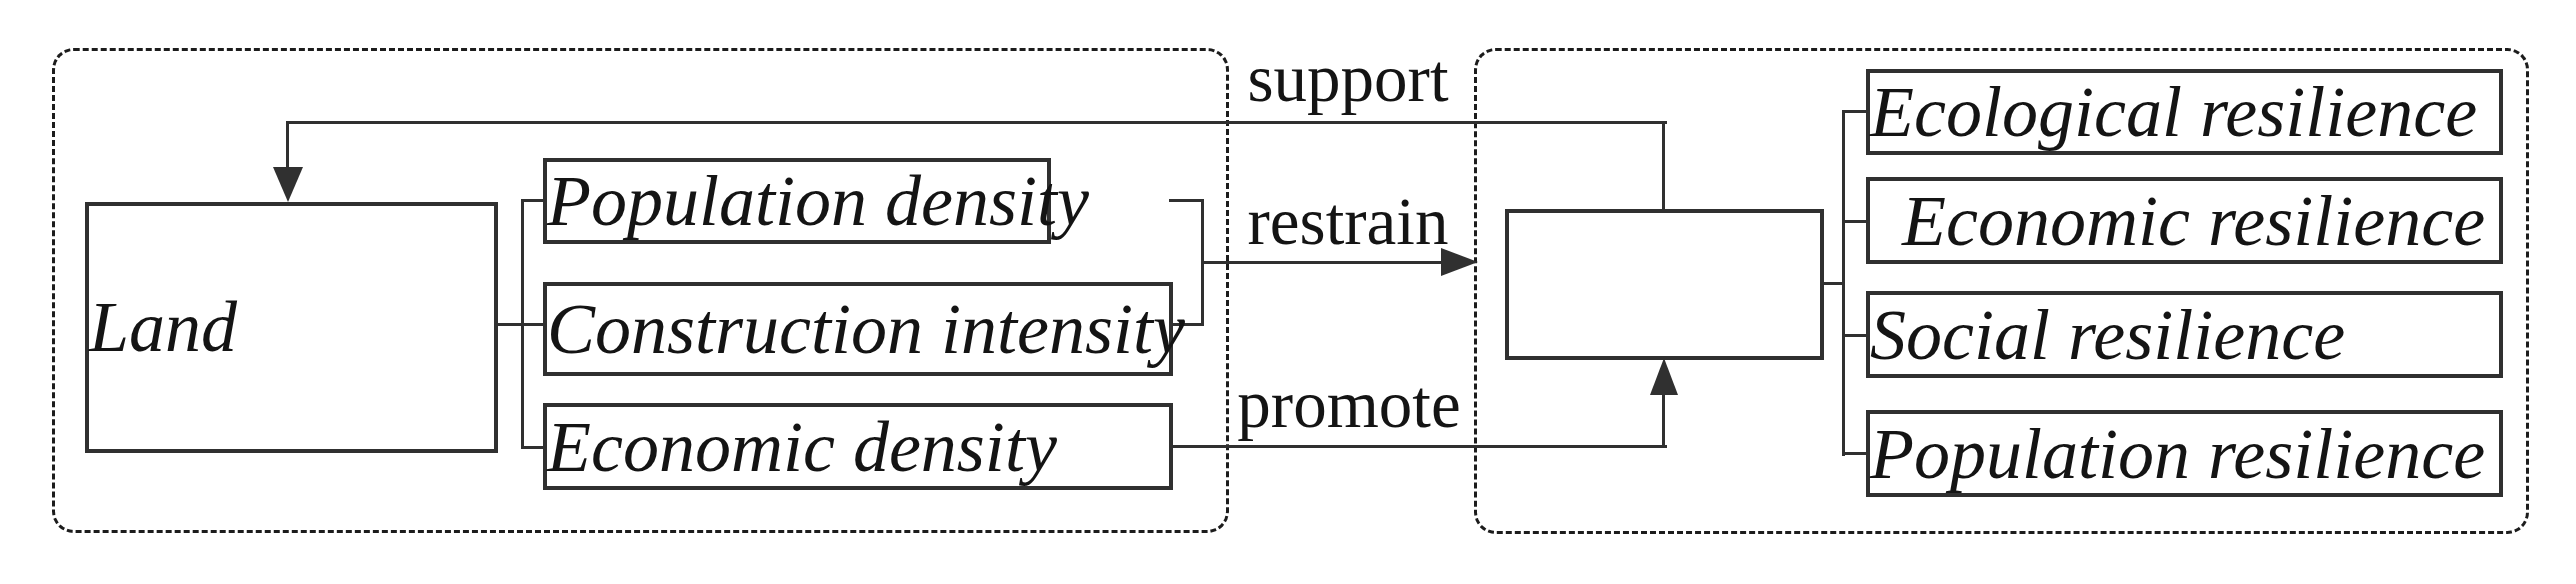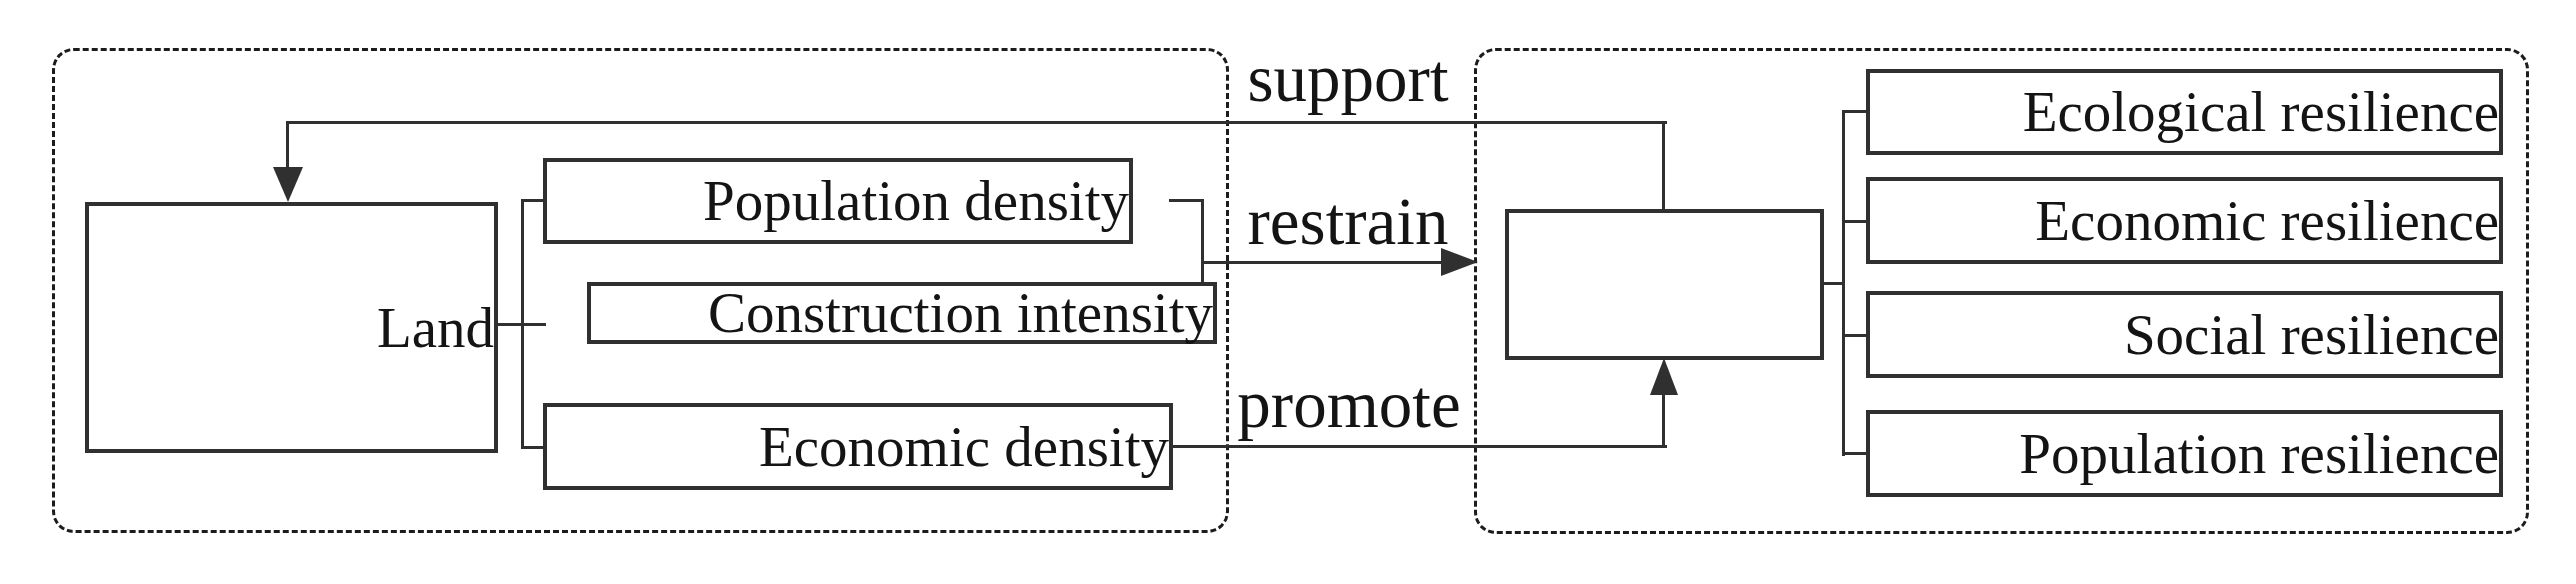--- a/index.html
+++ b/index.html
@@ -19,27 +19,28 @@
     background:transparent;
   }
 
   
   .node{
     position:absolute;
     border:4.2px solid var(--line);
     background:var(--bg);
     display:flex;
     flex-direction:column;
-    align-items:flex-end;
+    align-items:flex-start;
     justify-content:center;
-    font-size:57px;
+    font-size:72px;
     line-height:86px;
     text-align:center;
     white-space:nowrap;
     z-index:3;
+    font-style:italic;
   }
   .node.multi{line-height:83px;}
   .node.urban{line-height:73px;}
 
   
   .ln{position:absolute;background:var(--line);z-index:1;}
 
   
   .ah{position:absolute;width:0;height:0;z-index:2;}
   .ah.down{border-left:15px solid transparent;border-right:15px solid transparent;border-top:35px solid var(--line);}
@@ -99,37 +100,37 @@
   <span>restrain</span>
 </div>
 <div class="edge-label" style="left:1174px;top:366px;height:77px;">
   <span>promote</span>
 </div>
 
 <div class="node multi" style="left:85px;top:202px;width:413px;height:251px;">
   <div>Land</div>
 </div>
 
-<div class="node" style="left:543px;top:158px;width:590px;height:86px;">
+<div class="node" style="left:543px;top:158px;width:508px;height:86px;">
   <div>Population density</div>
 </div>
-<div class="node" style="left:543px;top:282px;width:630px;height:62px;margin-left:44px;">
+<div class="node" style="left:543px;top:282px;width:630px;height:94px;">
   <div>Construction intensity</div>
 </div>
 <div class="node" style="left:543px;top:403px;width:630px;height:87px;">
   <div>Economic density</div>
 </div>
 
 <div class="node urban" style="left:1505px;top:209px;width:319px;height:151px;">
 </div>
 
 <div class="node" style="left:1866px;top:69px;width:637px;height:86px;">
   <div>Ecological resilience</div>
 </div>
-<div class="node" style="left:1866px;top:177px;width:637px;height:87px;">
+<div class="node" style="left:1866px;top:177px;width:637px;height:87px;padding-left:32px;">
   <div>Economic resilience</div>
 </div>
 <div class="node" style="left:1866px;top:291px;width:637px;height:87px;">
   <div>Social resilience</div>
 </div>
 <div class="node" style="left:1866px;top:410px;width:637px;height:87px;">
   <div>Population resilience</div>
 </div>
 
 

